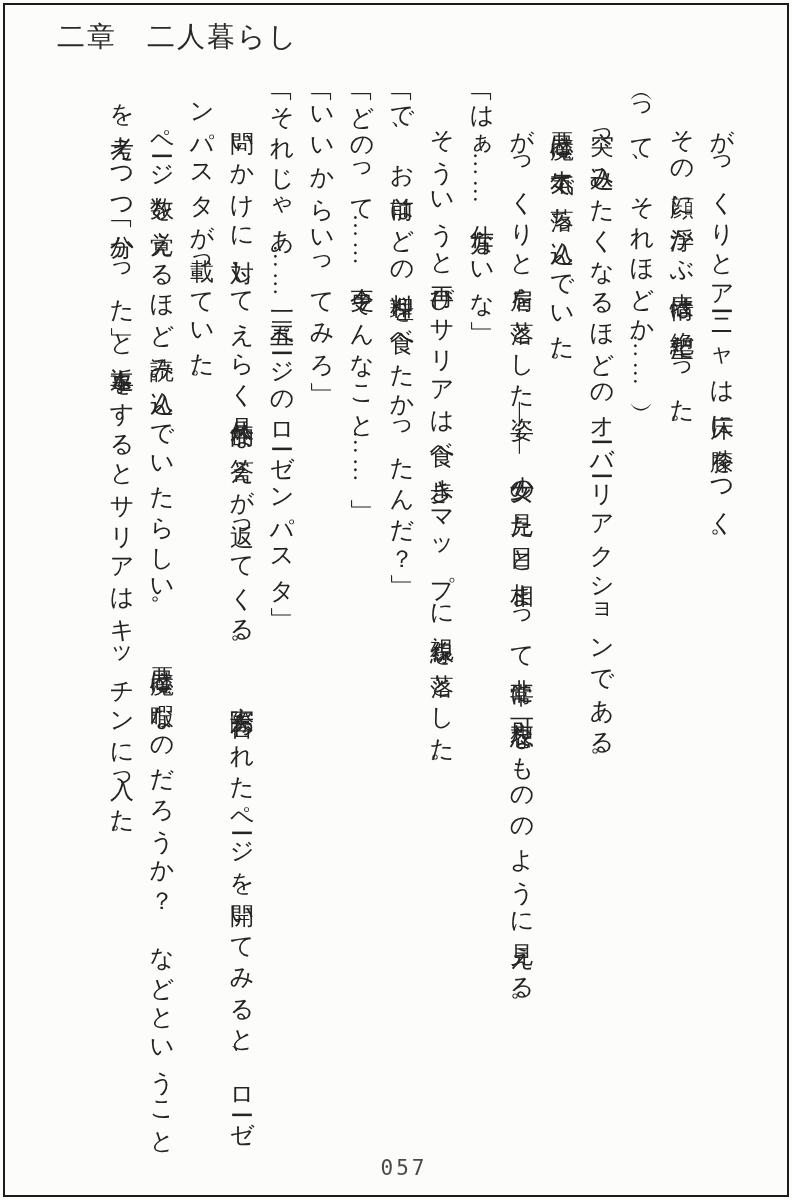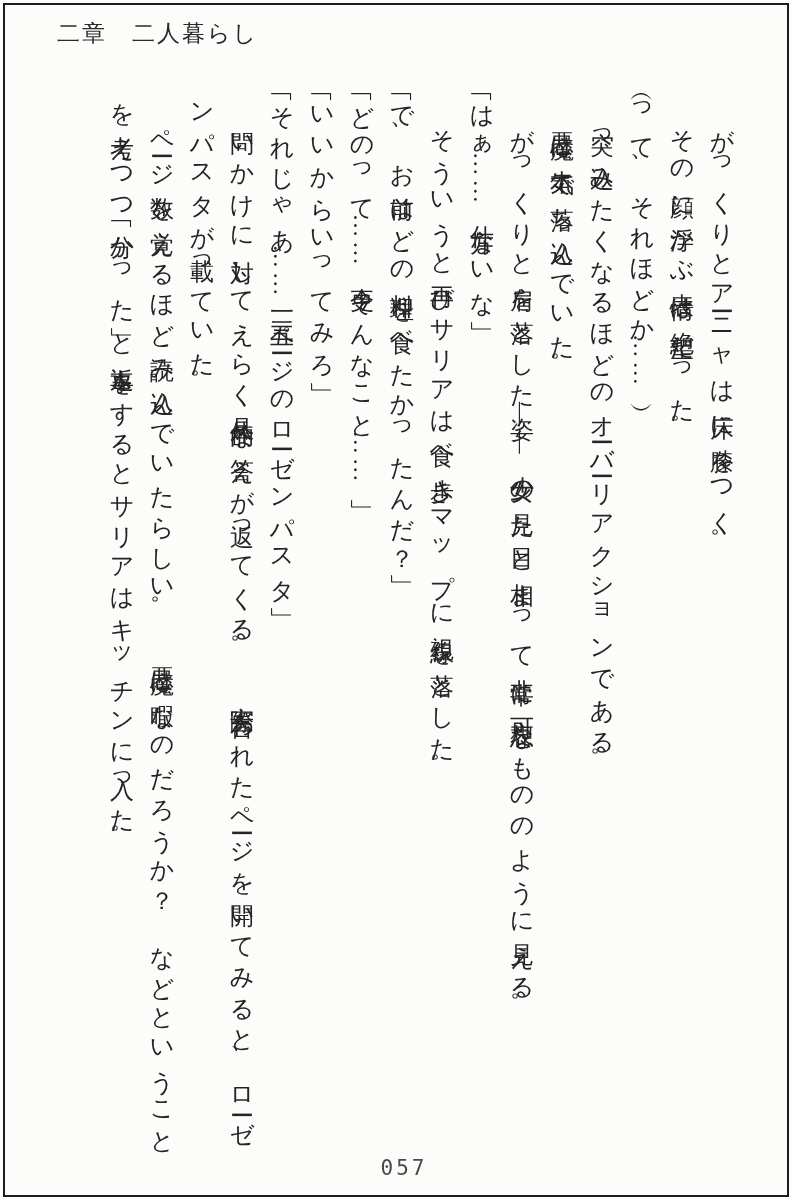--- a/index.html
+++ b/index.html
@@ -21,21 +21,21 @@
   .page-border {
     position: absolute;
     inset: 3px;
     border: 2px solid #1c1c1c;
     pointer-events: none;
   }
   .chapter-header {
     position: absolute;
     top: 18px;
     left: 57px;
-    font-size: 23px;
+    font-size: 28px;
     letter-spacing: 2px;
     color: #2a2a2a;
     white-space: nowrap;
   }
   .body-text {
     position: absolute;
     top: 86px;
     right: 50px;
     width: 694px;
     height: 1078px;

